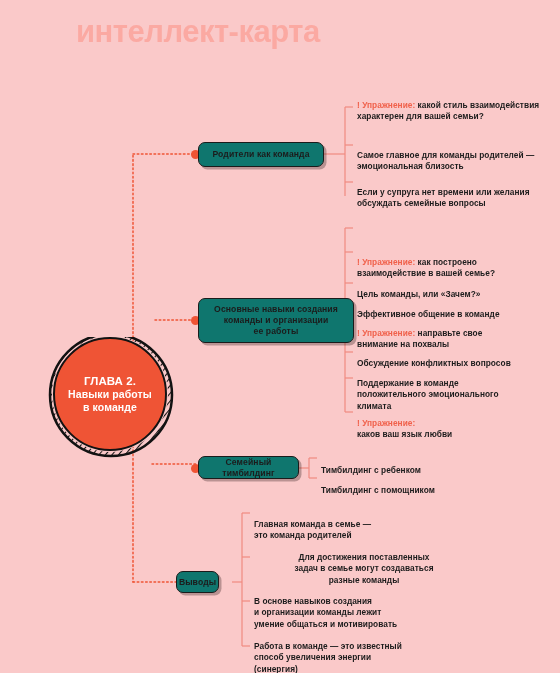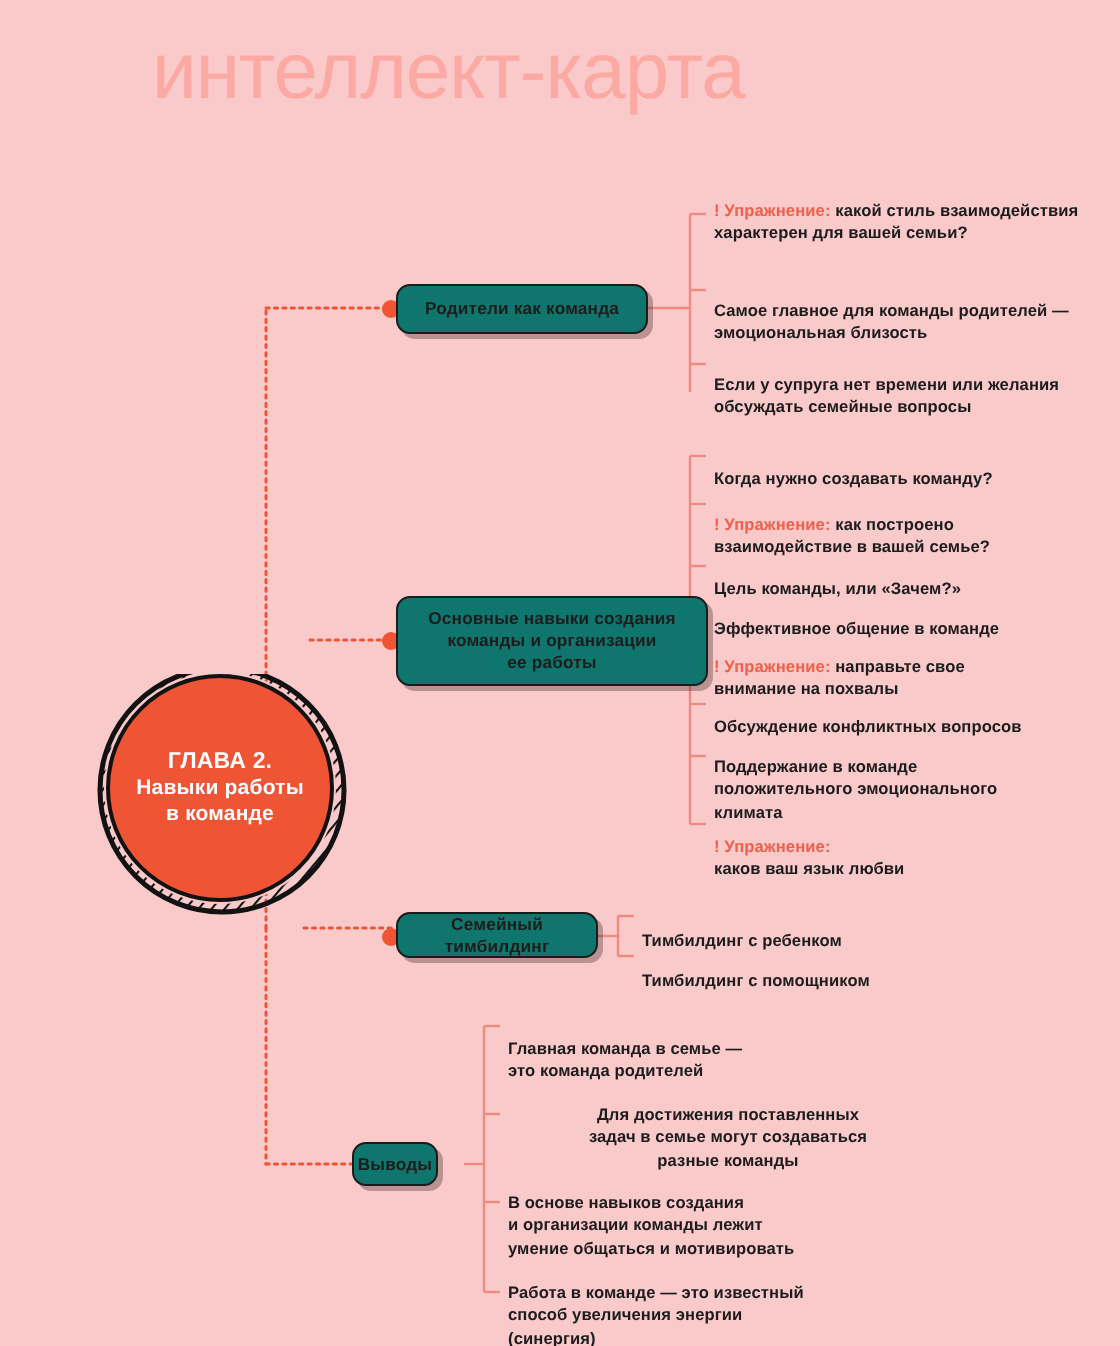--- a/index.html
+++ b/index.html
@@ -18,22 +18,22 @@
     position: absolute;
     left: 0; top: 0;
     width: 560px;
     height: 673px;
   }
   
   .title {
     position: absolute;
     left: 76px;
     top: 14px;
-    font-size: 40px;
-    font-weight: normal;
+    font-size: 31px;
+    font-weight: bold;
     letter-spacing: -0.5px;
     color: #fba9a2;
     white-space: nowrap;
     user-select: none;
   }
   
   .wires {
     position: absolute;
     left: 0; top: 0;
     width: 560px;
@@ -218,23 +218,20 @@
 обсуждать семейные вопросы</span>
   </div>
 
   <div class="node-dot" style="left:191px; top:315.5px;"></div>
   <div class="node" style="left:198px; top:298px; width:156px; height:45px;">
     <span class="node-text">Основные навыки создания
 команды и организации
 ее работы</span>
   </div>
 
-  <div class="leaf" style="left:357px; top:222px; width:200px;">
-    <span class="ex"></span><span>Когда нужно создавать команду?</span>
-  </div>
   <div class="leaf" style="left:357px; top:245px; width:200px;">
     <span class="ex">! Упражнение:</span><span> как построено
 взаимодействие в вашей семье?</span>
   </div>
   <div class="leaf" style="left:357px; top:277px; width:200px;">
     <span class="ex"></span><span>Цель команды, или «Зачем?»</span>
   </div>
   <div class="leaf" style="left:357px; top:297px; width:200px;">
     <span class="ex"></span><span>Эффективное общение в команде</span>
   </div>

